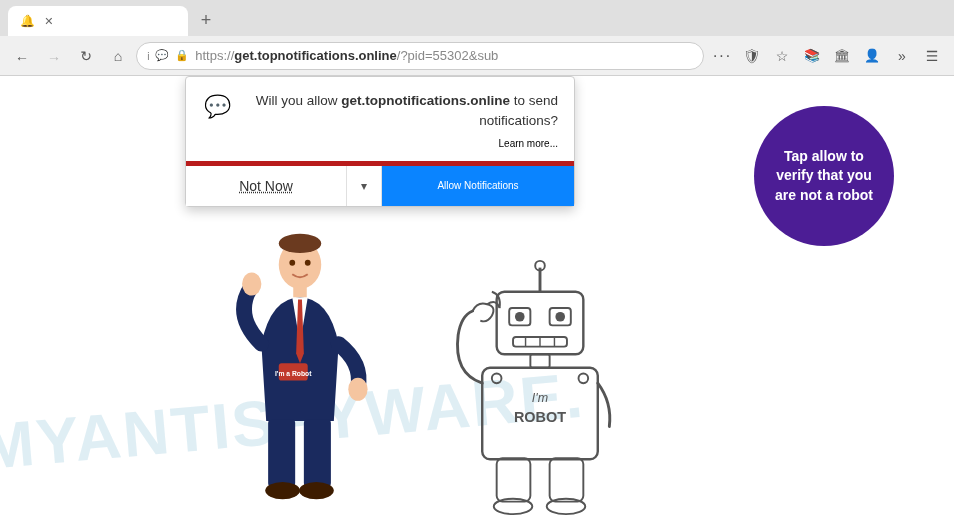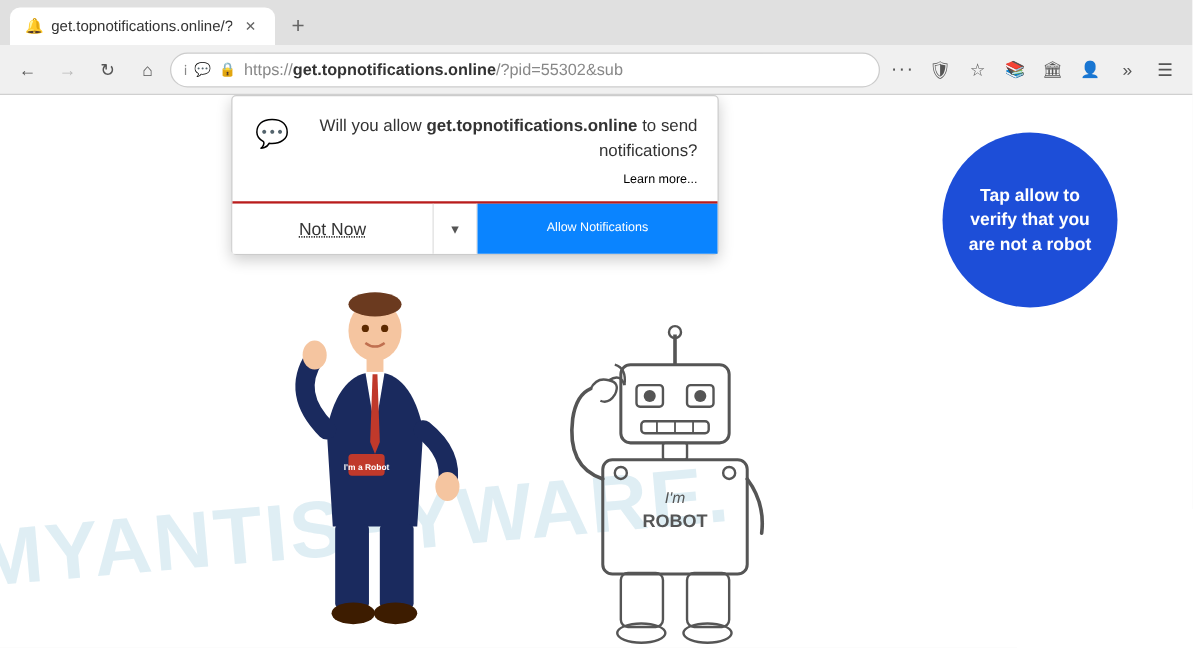--- a/index.html
+++ b/index.html
@@ -131,21 +131,21 @@
     }
 
     
     .blue-circle {
       position: absolute;
       top: 30px;
       right: 60px;
       width: 140px;
       height: 140px;
       border-radius: 50%;
-      background: #1d4ed8;
+      background: #4c1d95;
       display: flex;
       align-items: center;
       justify-content: center;
       text-align: center;
       z-index: 2;
     }
     .blue-circle-text {
       color: #fff;
       font-size: 14px;
       font-weight: 600;
@@ -187,21 +187,21 @@
     .notif-text .bold { font-weight: 700; }
     .notif-learn-more {
       display: block;
       margin-top: 4px;
       font-size: 10px;
       color: #000000;
       text-decoration: none;
     }
     .notification-popup-bottom {
       display: flex;
-      border-top: 2px solid #b91c1c;
+      border-top: 5px solid #b91c1c;
     }
     .notif-not-now {
       flex: 1;
       height: 40px;
       background: #fff;
       border: none;
       font-size: 14px;
       color: #333;
       cursor: pointer;
       text-decoration: underline;
@@ -233,21 +233,20 @@
     .figure-svg { width: 100%; height: 100%; }
   </style>
 </head>
 <body>
 
 <div class="browser-frame">
 
   <div class="tab-bar">
     <div class="tab">
       <span style="font-size:12px;">🔔</span>
-      <span class="tab-title">get.topnotifications.online/?</span>
       <span class="tab-close">✕</span>
     </div>
     <div class="new-tab-btn">+</div>
   </div>
 
   <div class="nav-bar">
     <button class="nav-btn">←</button>
     <button class="nav-btn disabled">→</button>
     <button class="nav-btn">↻</button>
     <button class="nav-btn">⌂</button>

